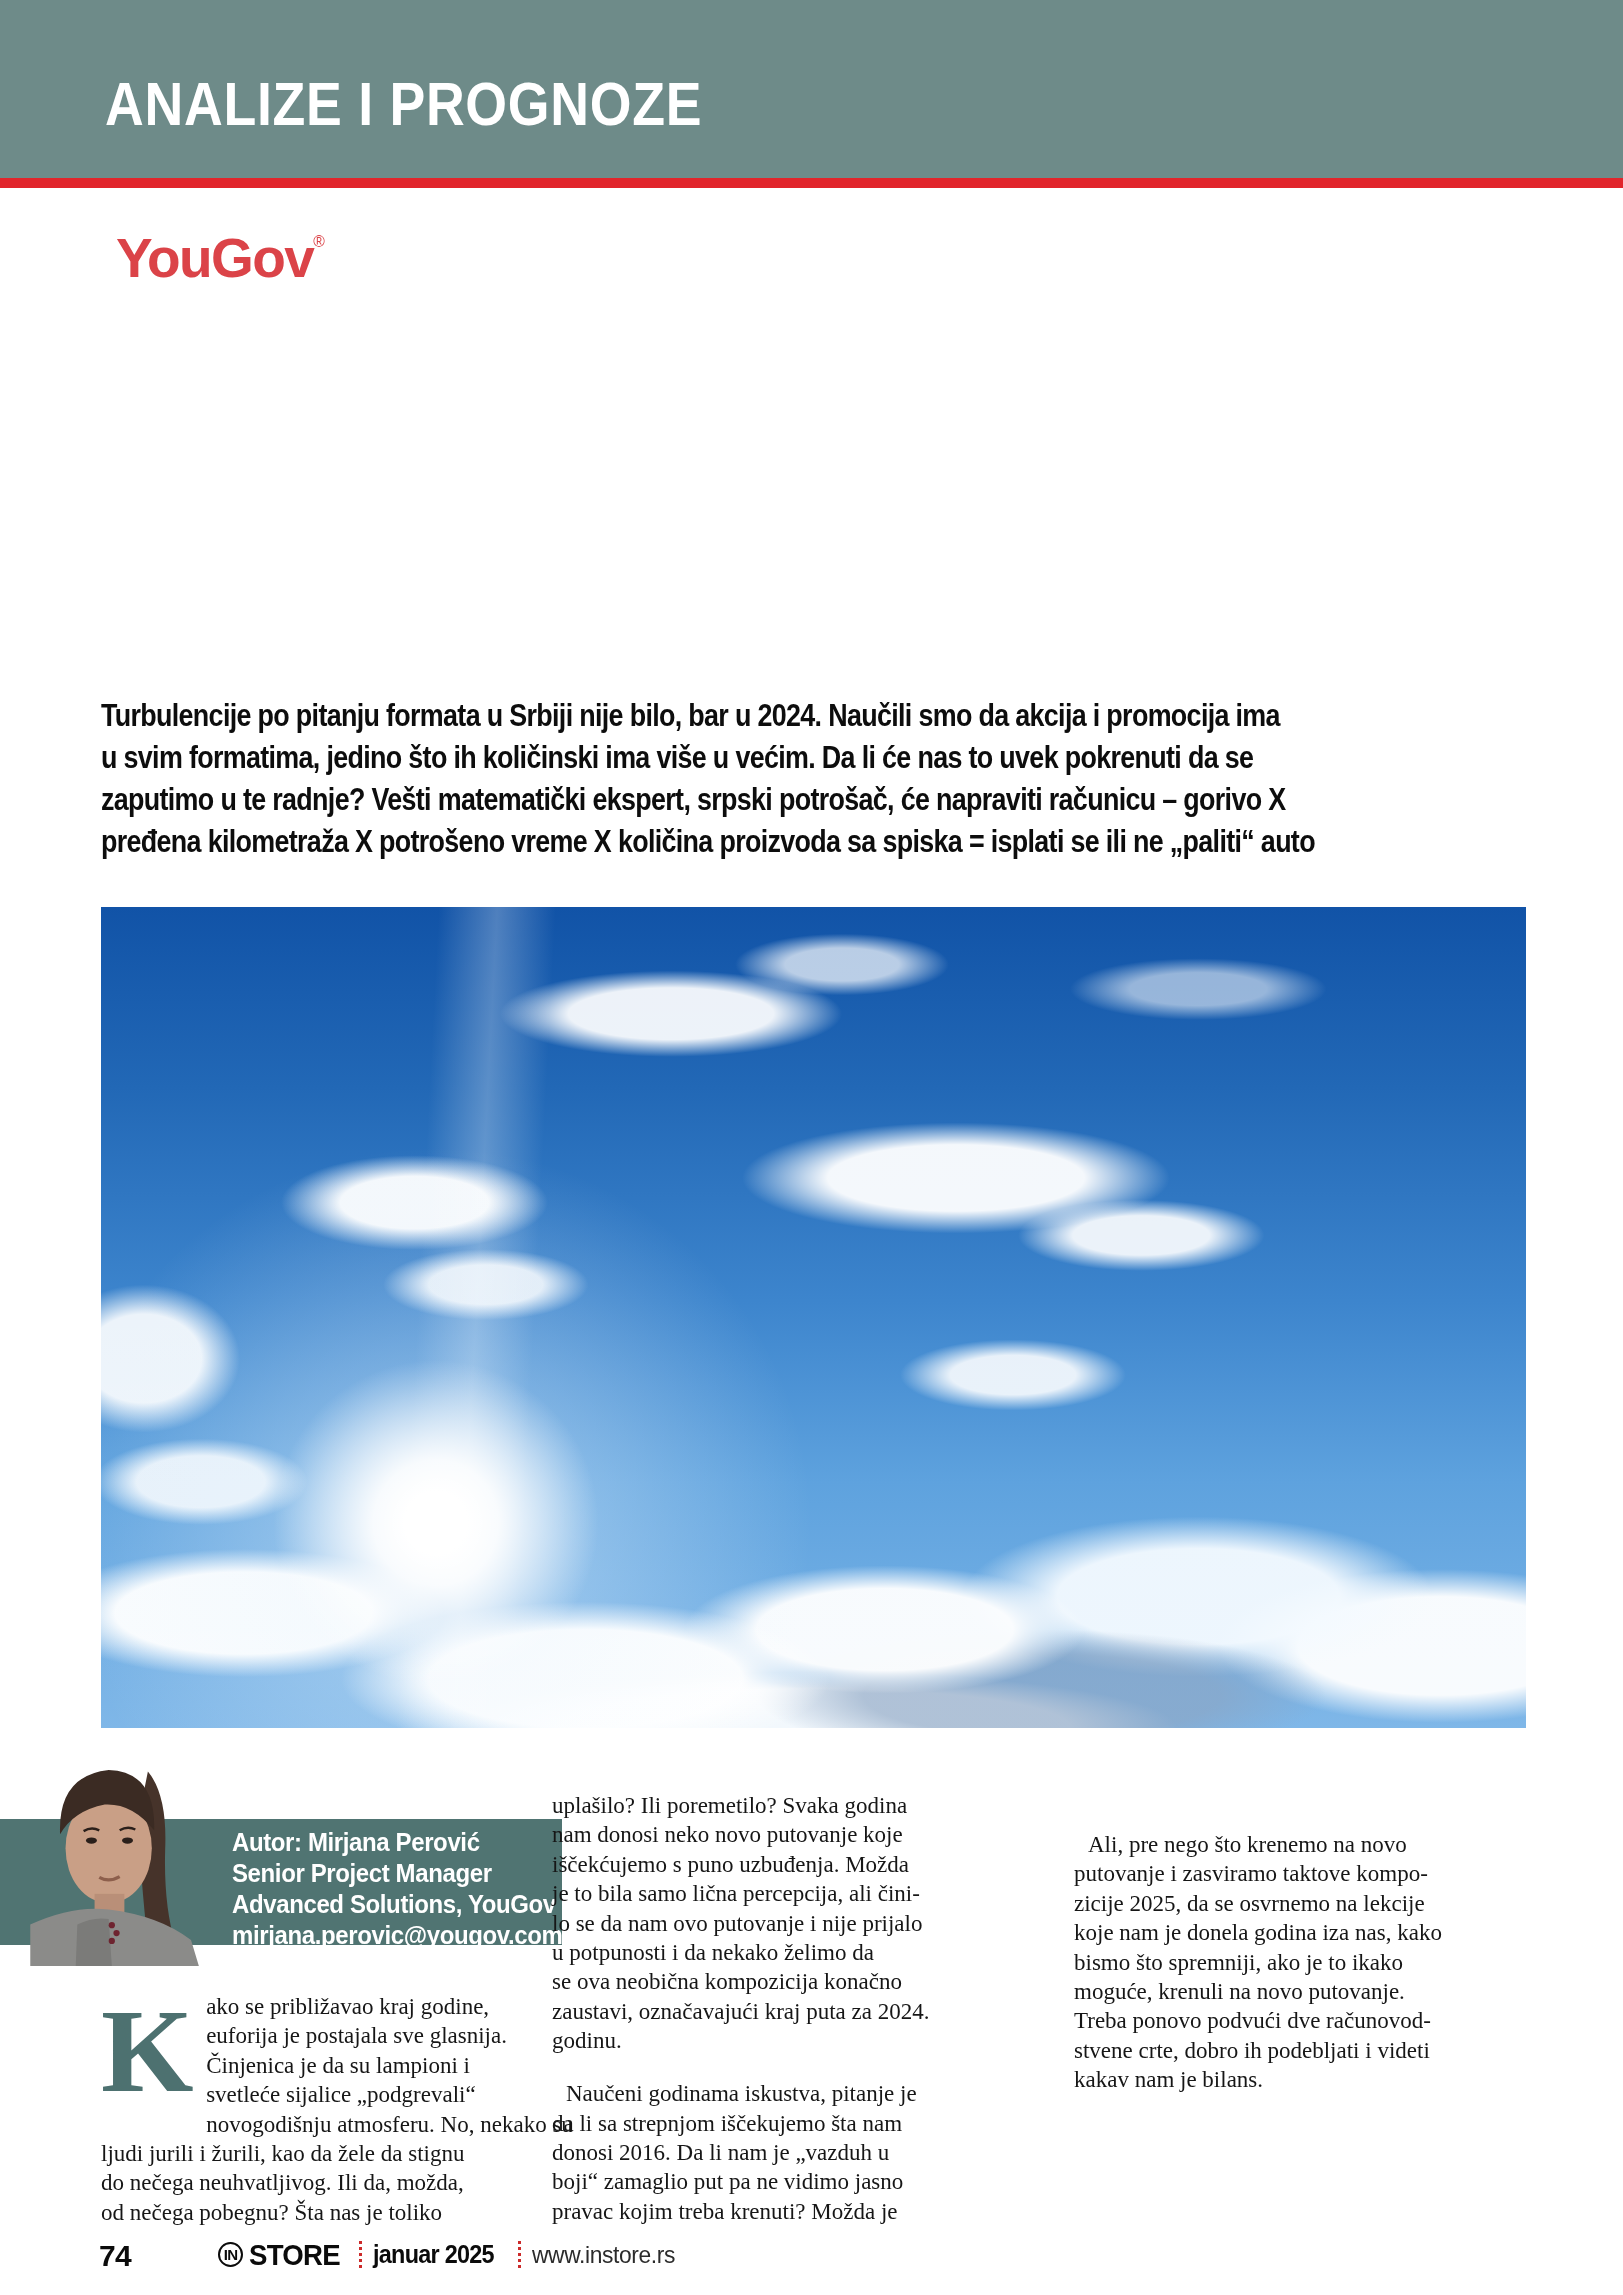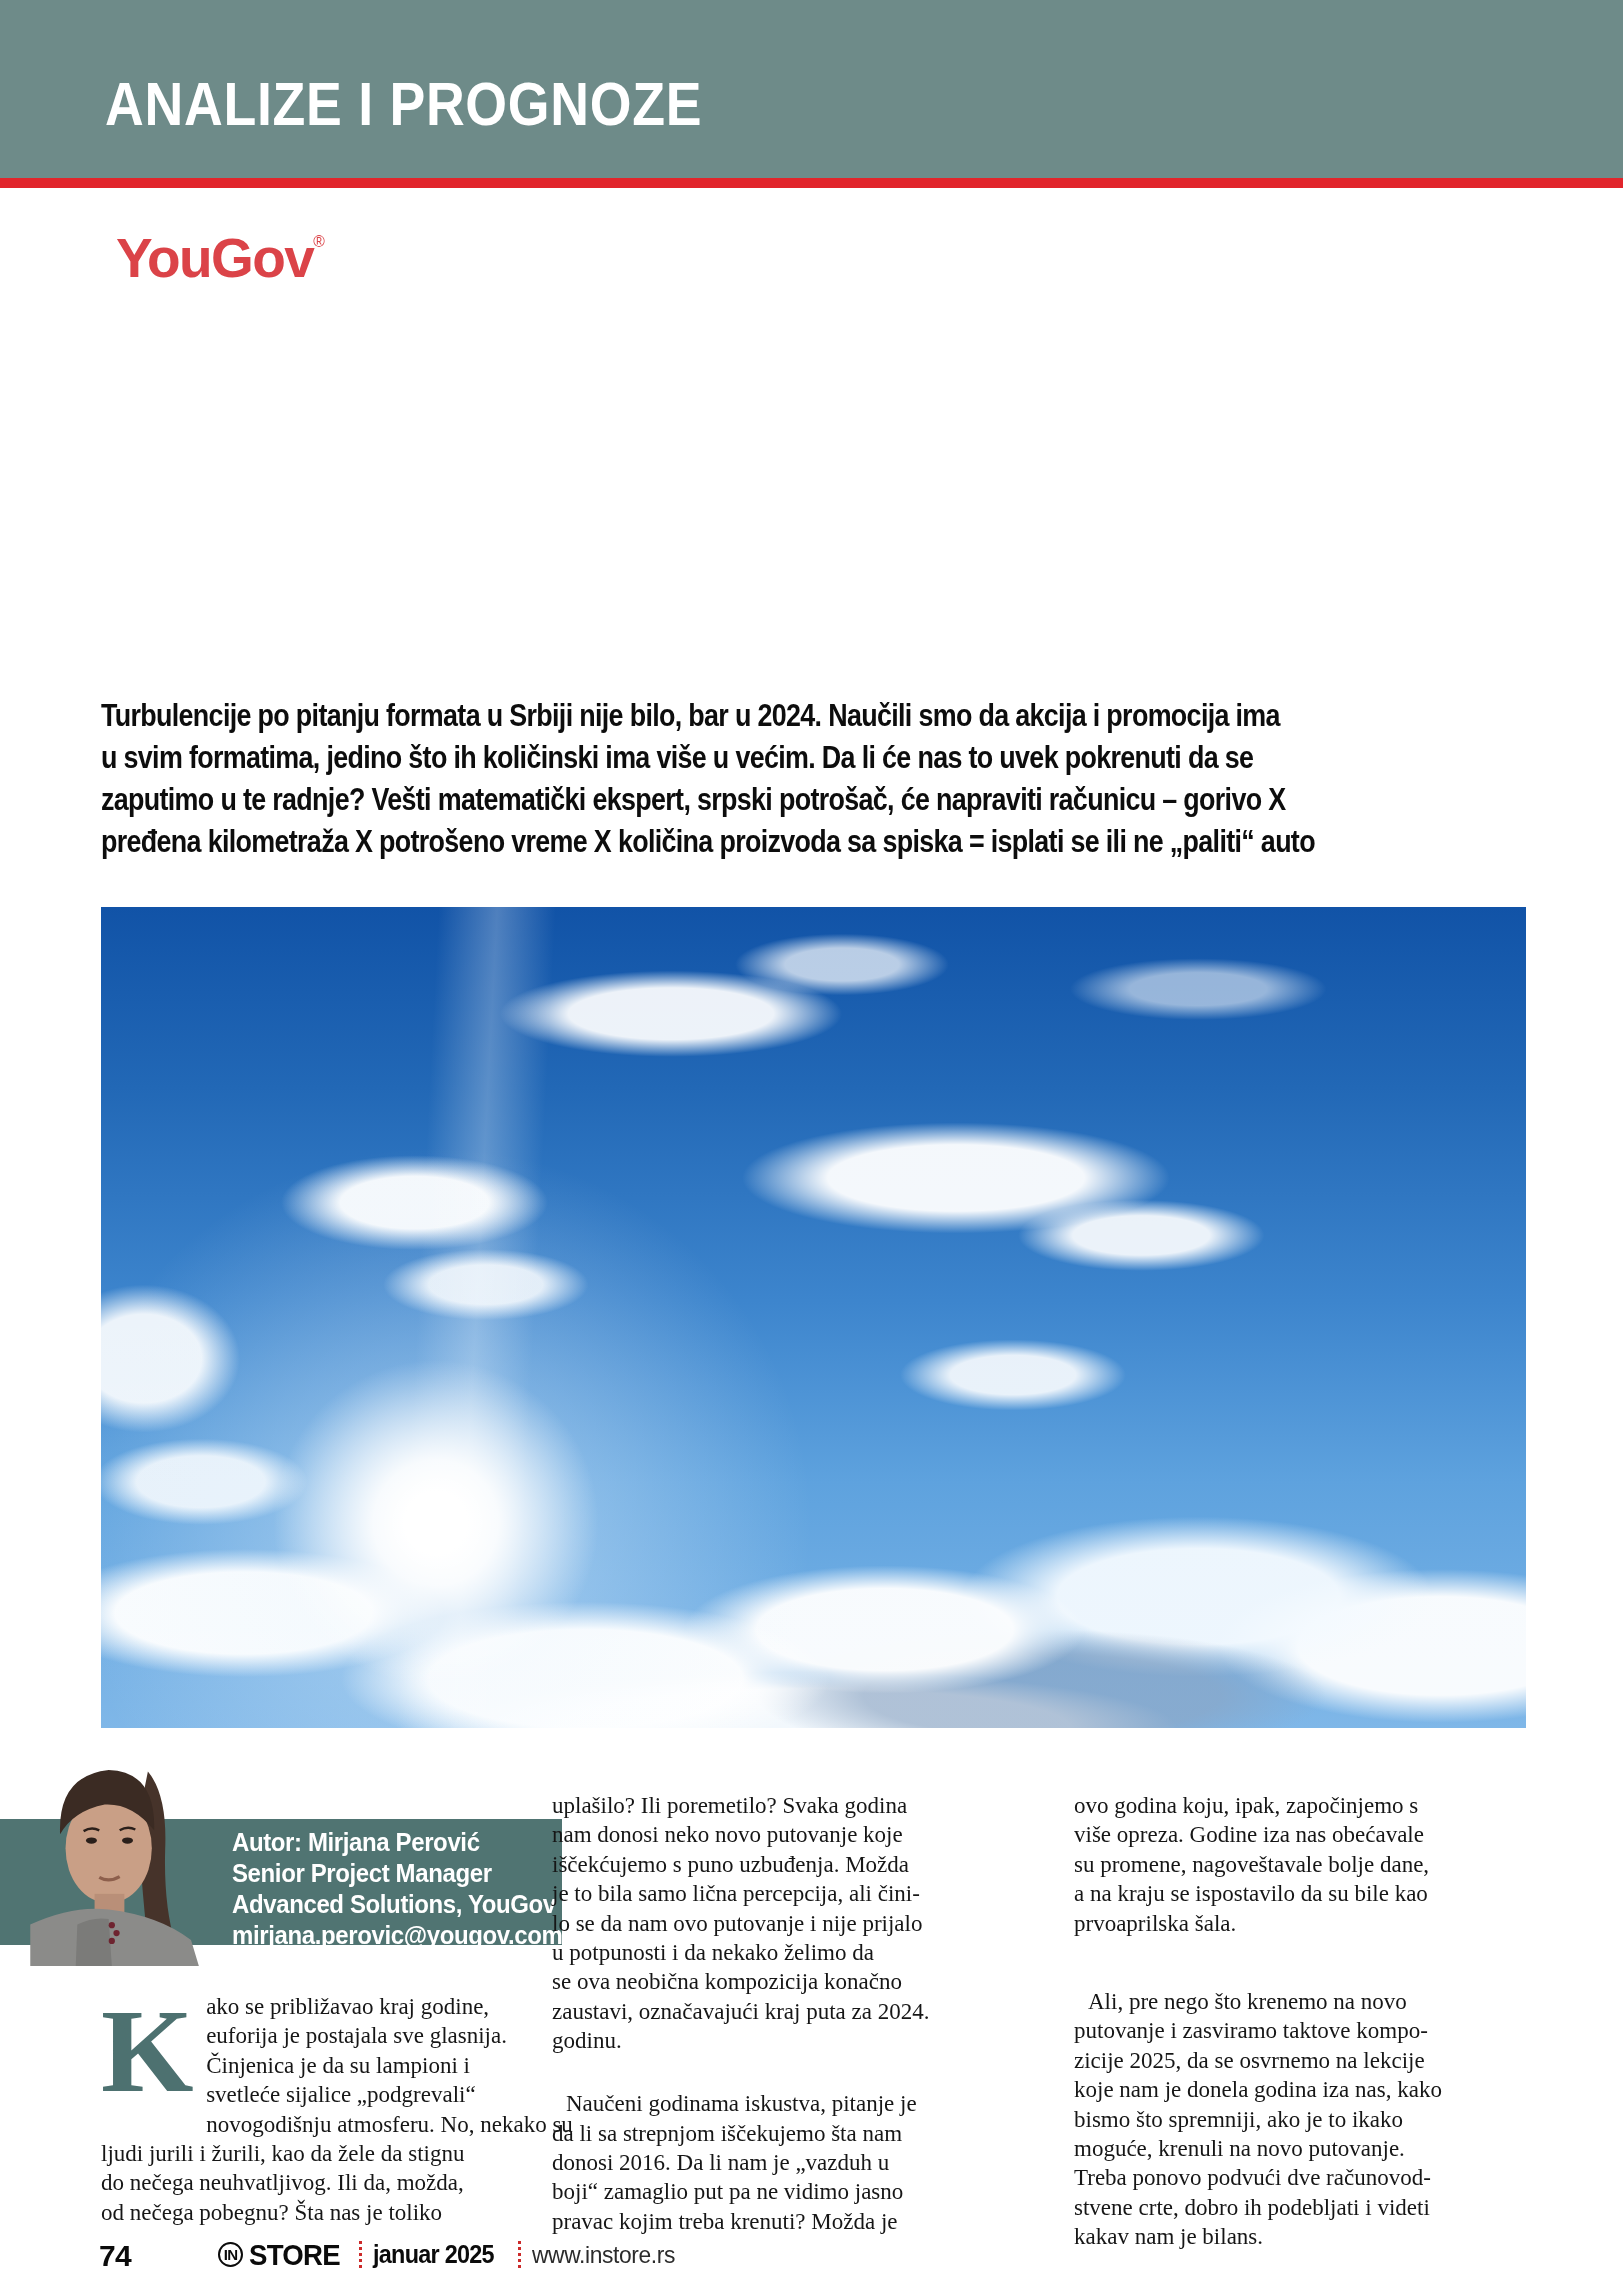--- a/index.html
+++ b/index.html
@@ -55,21 +55,21 @@
   
   .author-box{position:absolute;left:0;top:1819px;width:562px;height:126px;background:#507472;}
   .author-text{position:absolute;left:232px;top:1827px;font-size:25px;font-weight:700;line-height:31px;
                color:#ffffff;letter-spacing:-0.4px;white-space:pre;transform:scaleX(.96);transform-origin:left top;}
   .author-photo{position:absolute;left:30px;top:1748px;width:206px;height:218px;}
 
   
   .col{position:absolute;width:459px;font-family:"Liberation Serif",serif;font-size:23px;line-height:29.4px;
        color:#161616;}
   .col p{margin:0;white-space:pre;}
-  .col .p2{margin-top:10px;text-indent:14px;white-space:pre;}
+  .col .p2{margin-top:0;text-indent:14px;white-space:pre;}
   .col1{left:101px;top:1992px;}
   .col2{left:552px;top:1791px;}
   .col3{left:1074px;top:1791px;}
   .gap30{height:23.6px;} .gap50{height:39px;}
   .dropcap{float:left;font-family:"Liberation Serif",serif;font-weight:700;font-size:119px;line-height:115px;
            height:118px;margin:1.6px 12.6px 0 0;color:#4D7170;}
 
   
   .footer{position:absolute;left:0;top:2237px;width:1623px;height:35px;}
   .page-num{position:absolute;left:99px;top:1.6px;font-size:30px;font-weight:900;letter-spacing:-0.8px;color:#0b0b0b;}
@@ -151,25 +151,20 @@
 godinu.</p>
     <div class="gap30"></div>
     <p class="p2">Naučeni godinama iskustva, pitanje je
 da li sa strepnjom iščekujemo šta nam
 donosi 2016. Da li nam je „vazduh u
 boji“ zamaglio put pa ne vidimo jasno
 pravac kojim treba krenuti? Možda je</p>
   </div>
 
   <div class="col col3">
-    <p>ovo godina koju, ipak, započinjemo s
-više opreza. Godine iza nas obećavale
-su promene, nagoveštavale bolje dane,
-a na kraju se ispostavilo da su bile kao
-prvoaprilska šala.</p>
     <div class="gap50"></div>
     <p class="p2">Ali, pre nego što krenemo na novo
 putovanje i zasviramo taktove kompo-
 zicije 2025, da se osvrnemo na lekcije
 koje nam je donela godina iza nas, kako
 bismo što spremniji, ako je to ikako
 moguće, krenuli na novo putovanje.
 Treba ponovo podvući dve računovod-
 stvene crte, dobro ih podebljati i videti
 kakav nam je bilans.</p>

